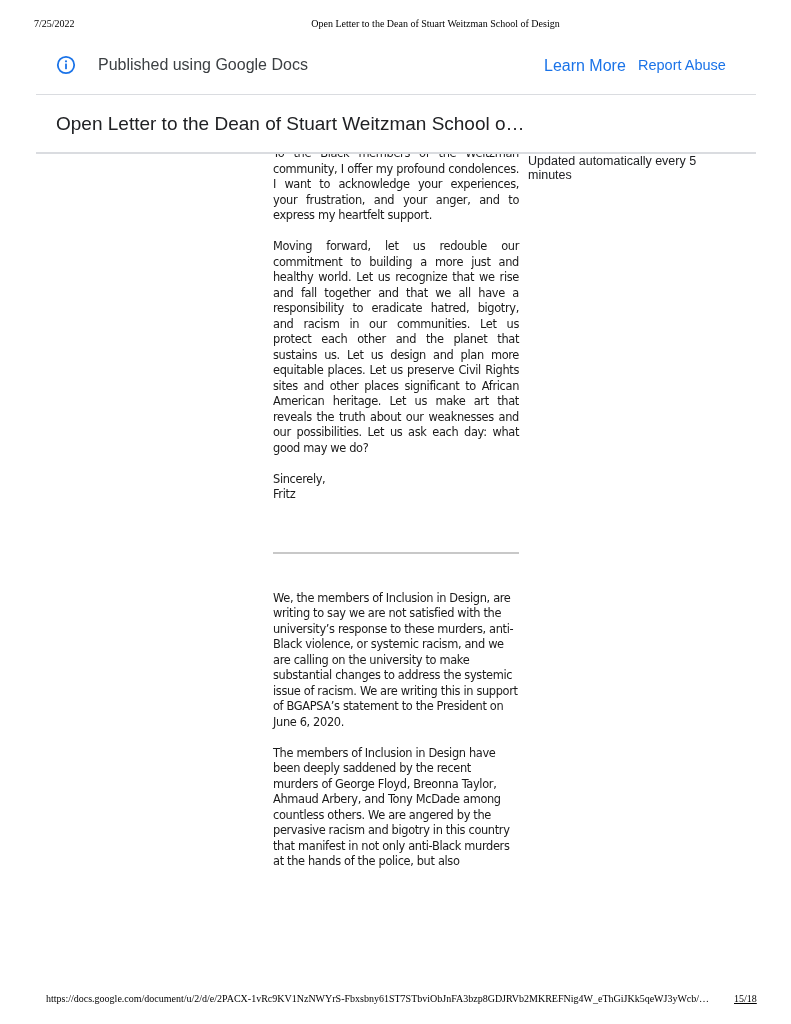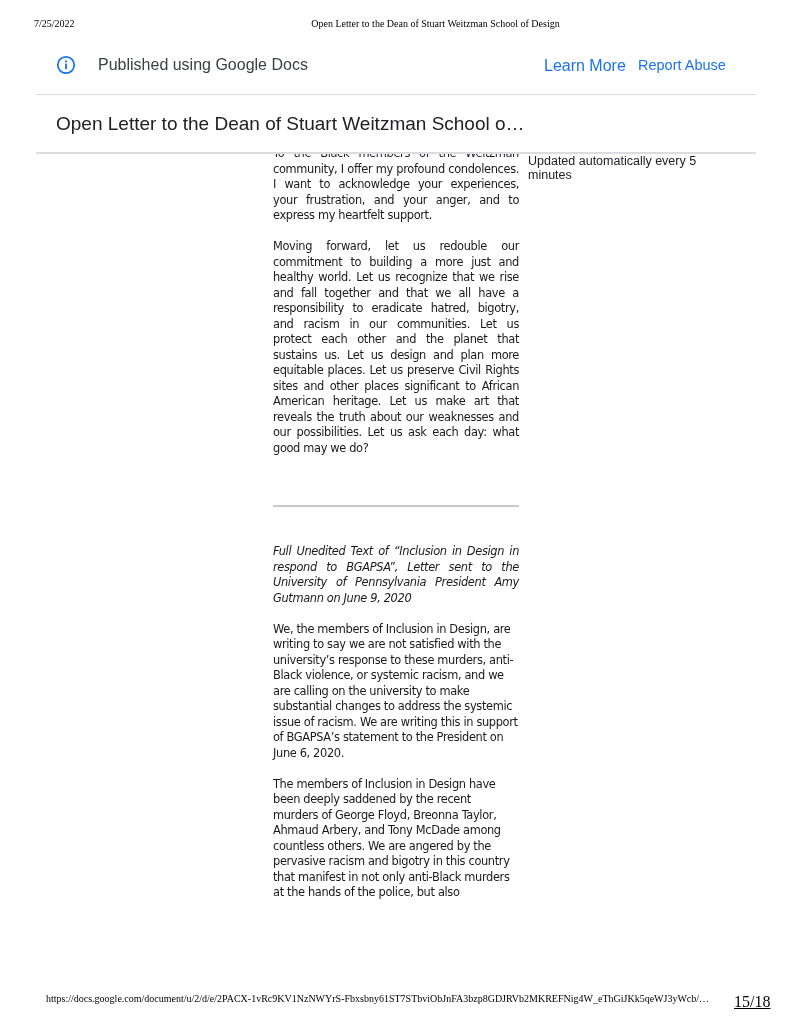--- a/index.html
+++ b/index.html
@@ -21,21 +21,21 @@
 
     .content { position: absolute; left: 273px; top: 146px; width: 246px; font-family: "DejaVu Sans", sans-serif; font-size: 11.4px; line-height: 15.5px; color: #1a1a1a; z-index: 1; letter-spacing: -0.35px; }
     .content p { margin-bottom: 15.5px; }
     .justify { text-align: justify; text-align-last: left; }
     .italic { font-style: italic; }
     .sig { margin-bottom: 0 !important; }
     .hr { height: 2px; background: #c8c8c8; margin: 49px 0 37px 0; }
     .clip { position: absolute; left: 0; top: 975px; width: 791px; height: 15px; background: #fff; z-index: 3; }
 
     .print-footer-url { position: absolute; left: 46px; top: 993px; width: 690px; font-family: "Liberation Serif", serif; font-size: 10px; color: #000; white-space: nowrap; overflow: hidden; z-index: 4; }
-    .print-footer-page { position: absolute; left: 734px; top: 993px; font-family: "Liberation Serif", serif; font-size: 16px; color: #000; z-index: 4; text-decoration: underline; }
+    .print-footer-page { position: absolute; left: 734px; top: 993px; font-family: "Liberation Serif", serif; font-size: 10px; color: #000; z-index: 4; text-decoration: underline; }
   </style>
 </head>
 <body>
 
 <div class="print-header-date">7/25/2022</div>
 <div class="print-header-title">Open Letter to the Dean of Stuart Weitzman School of Design</div>
 
 <div class="pub-bar">
   <span class="info-icon">
     <svg width="20" height="20" viewBox="0 0 20 20">
@@ -50,22 +50,22 @@
 </div>
 
 <div class="doc-bar">
   <div class="doc-title">Open Letter to the Dean of Stuart Weitzman School of Design</div>
   <div class="doc-updated">Updated automatically every 5 minutes</div>
 </div>
 
 <div class="content">
   <p class="justify">To the Black members of the Weitzman community, I offer my profound condolences. I want to acknowledge your experiences, your frustration, and your anger, and to express my heartfelt support.</p>
   <p class="justify">Moving forward, let us redouble our commitment to building a more just and healthy world. Let us recognize that we rise and fall together and that we all have a responsibility to eradicate hatred, bigotry, and racism in our communities. Let us protect each other and the planet that sustains us. Let us design and plan more equitable places. Let us preserve Civil Rights sites and other places significant to African American heritage. Let us make art that reveals the truth about our weaknesses and our possibilities. Let us ask each day: what good may we do?</p>
+  <p class="sig"><span>Sincerely,</span><br><span>Fritz</span></p>
   <div class="hr"></div>
-  <p class="justify italic">Full Unedited Text of “Inclusion in Design in respond to BGAPSA”, Letter sent to the University of Pennsylvania President Amy Gutmann on June 9, 2020</p>
   <p>We, the members of Inclusion in Design, are writing to say we are not satisfied with the university’s response to these murders, anti-Black violence, or systemic racism, and we are calling on the university to make substantial changes to address the systemic issue of racism. We are writing this in support of BGAPSA’s statement to the President on June 6, 2020.</p>
   <p>The members of Inclusion in Design have been deeply saddened by the recent murders of George Floyd, Breonna Taylor, Ahmaud Arbery, and Tony McDade among countless others. We are angered by the pervasive racism and bigotry in this country that manifest in not only anti-Black murders at the hands of the police, but also</p>
 </div>
 
 <div class="clip"></div>
 
 <div class="print-footer-url">https://docs.google.com/document/u/2/d/e/2PACX-1vRc9KV1NzNWYrS-Fbxsbny61ST7STbviObJnFA3bzp8GDJRVb2MKREFNig4W_eThGiJKk5qeWJ3yWcb/…</div>
 <div class="print-footer-page">15/18</div>
 
 </body></html>

